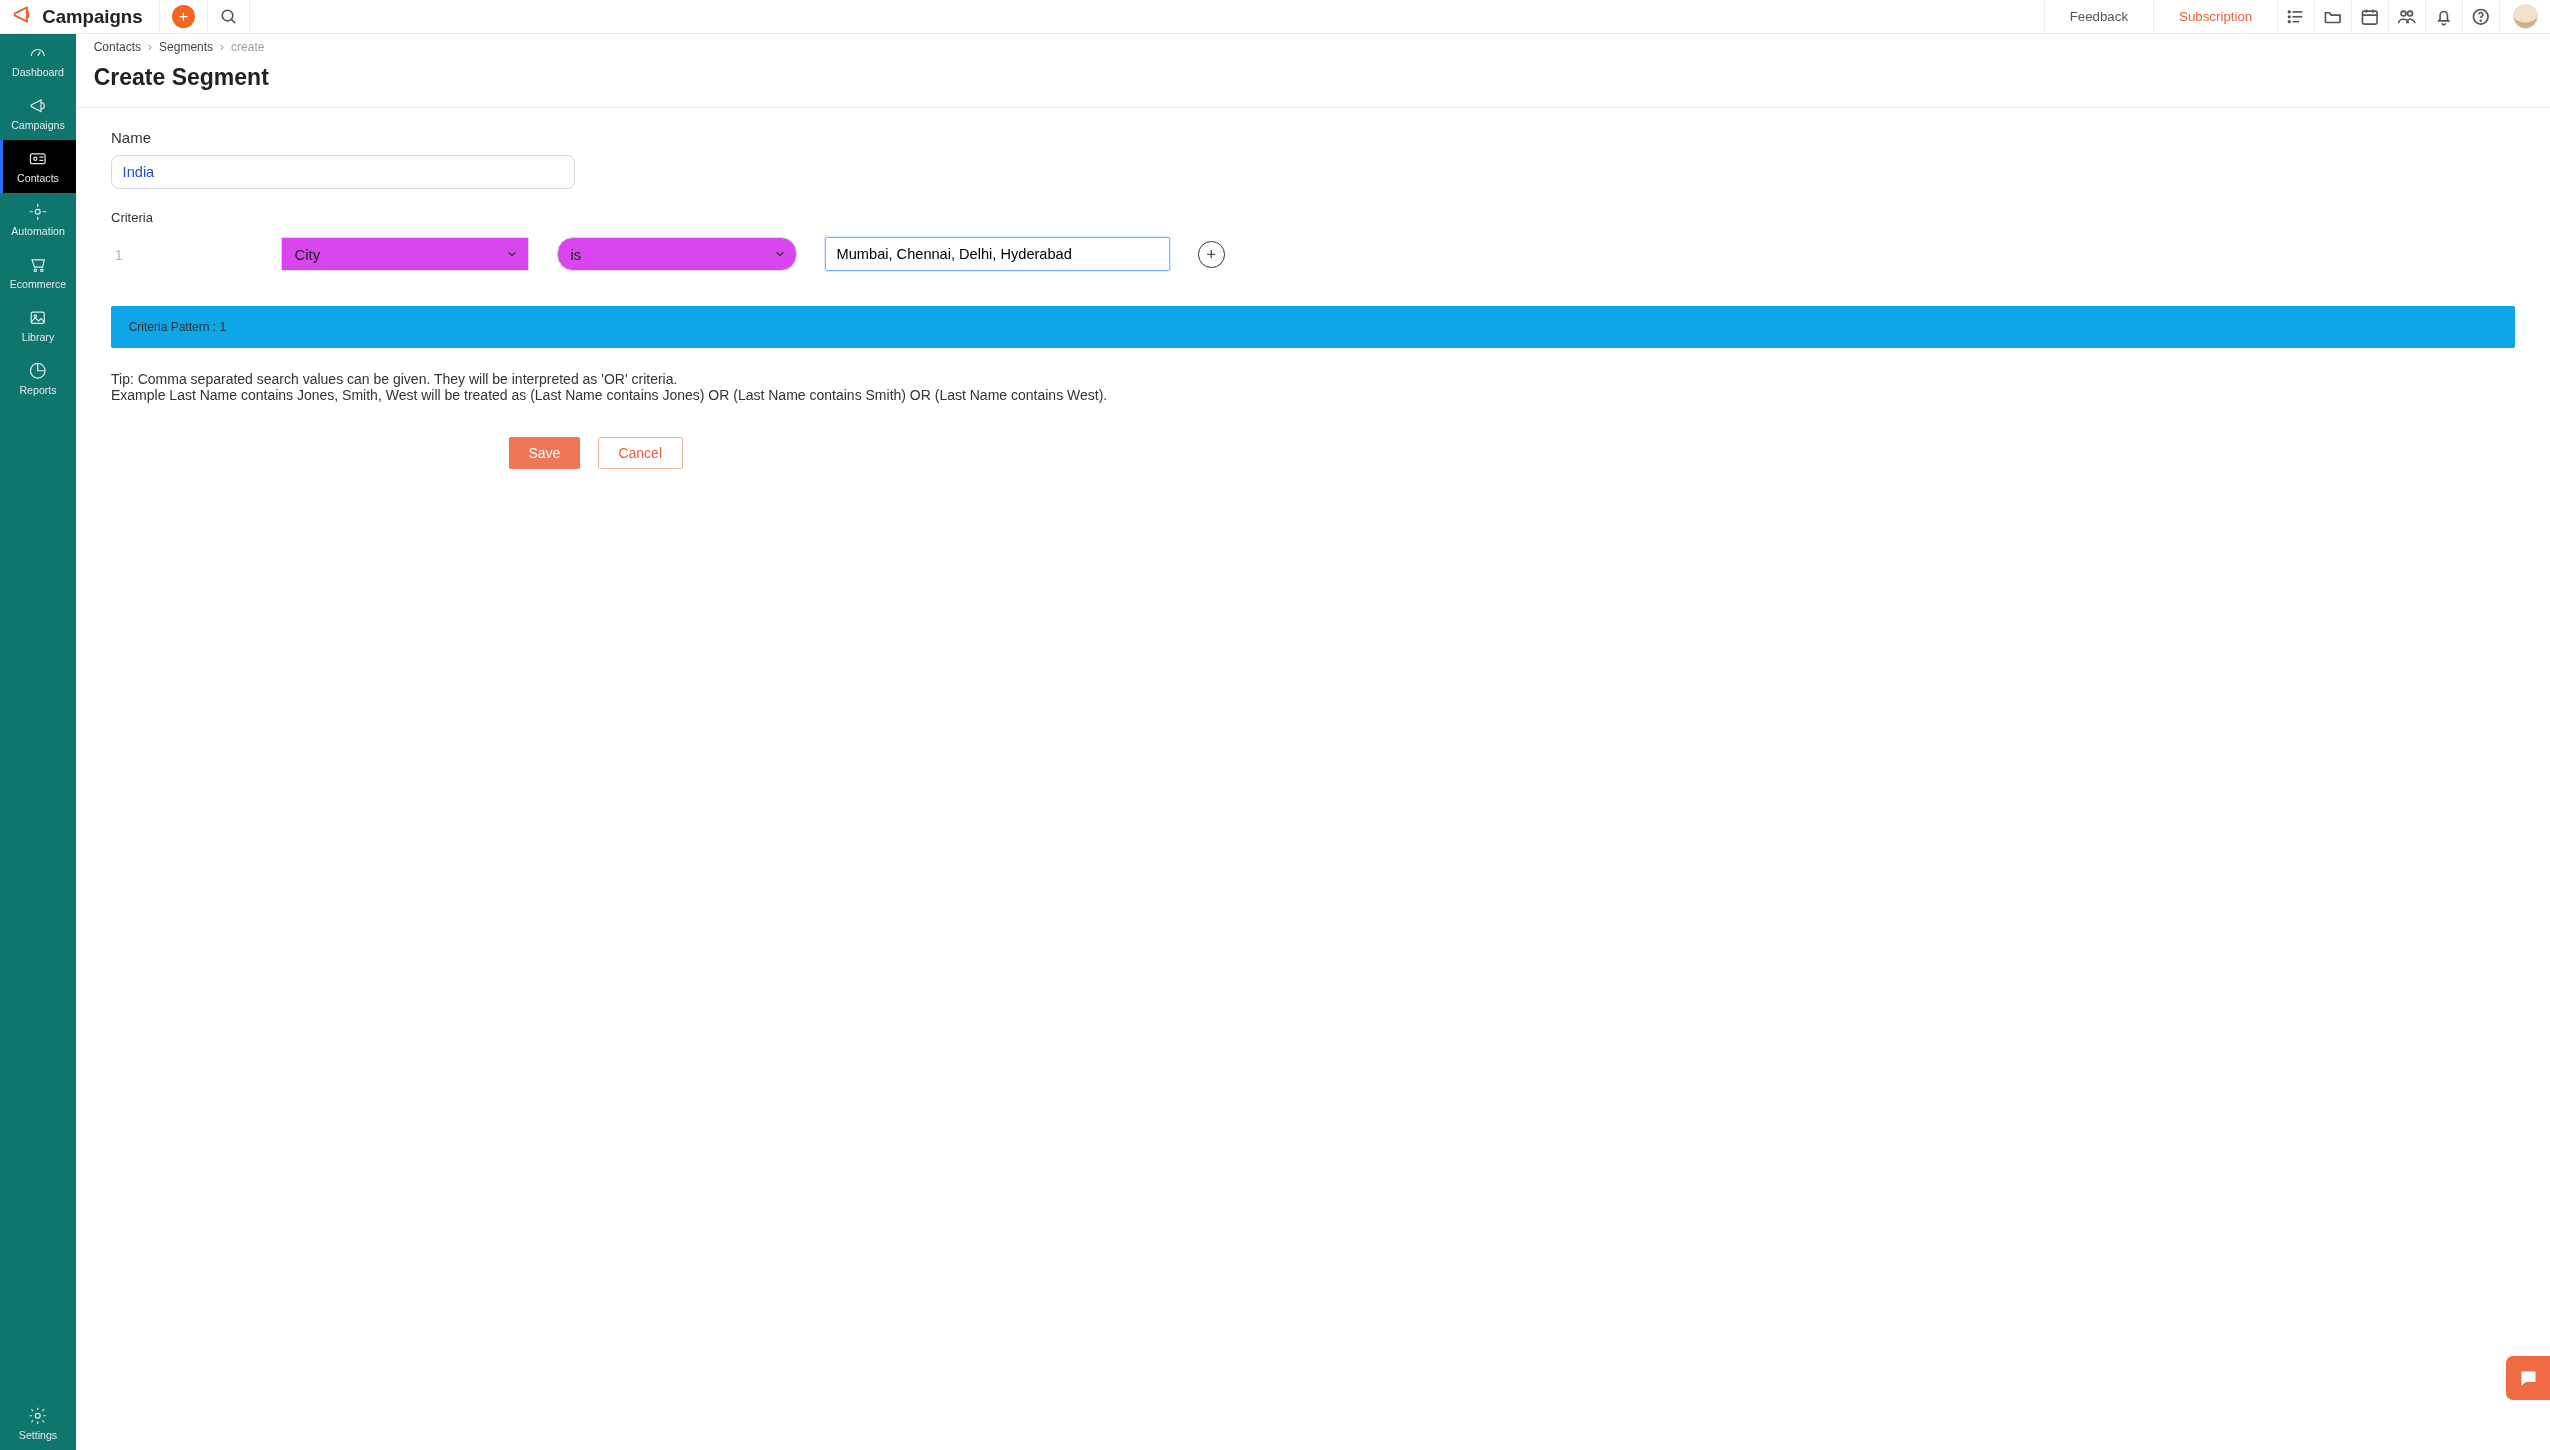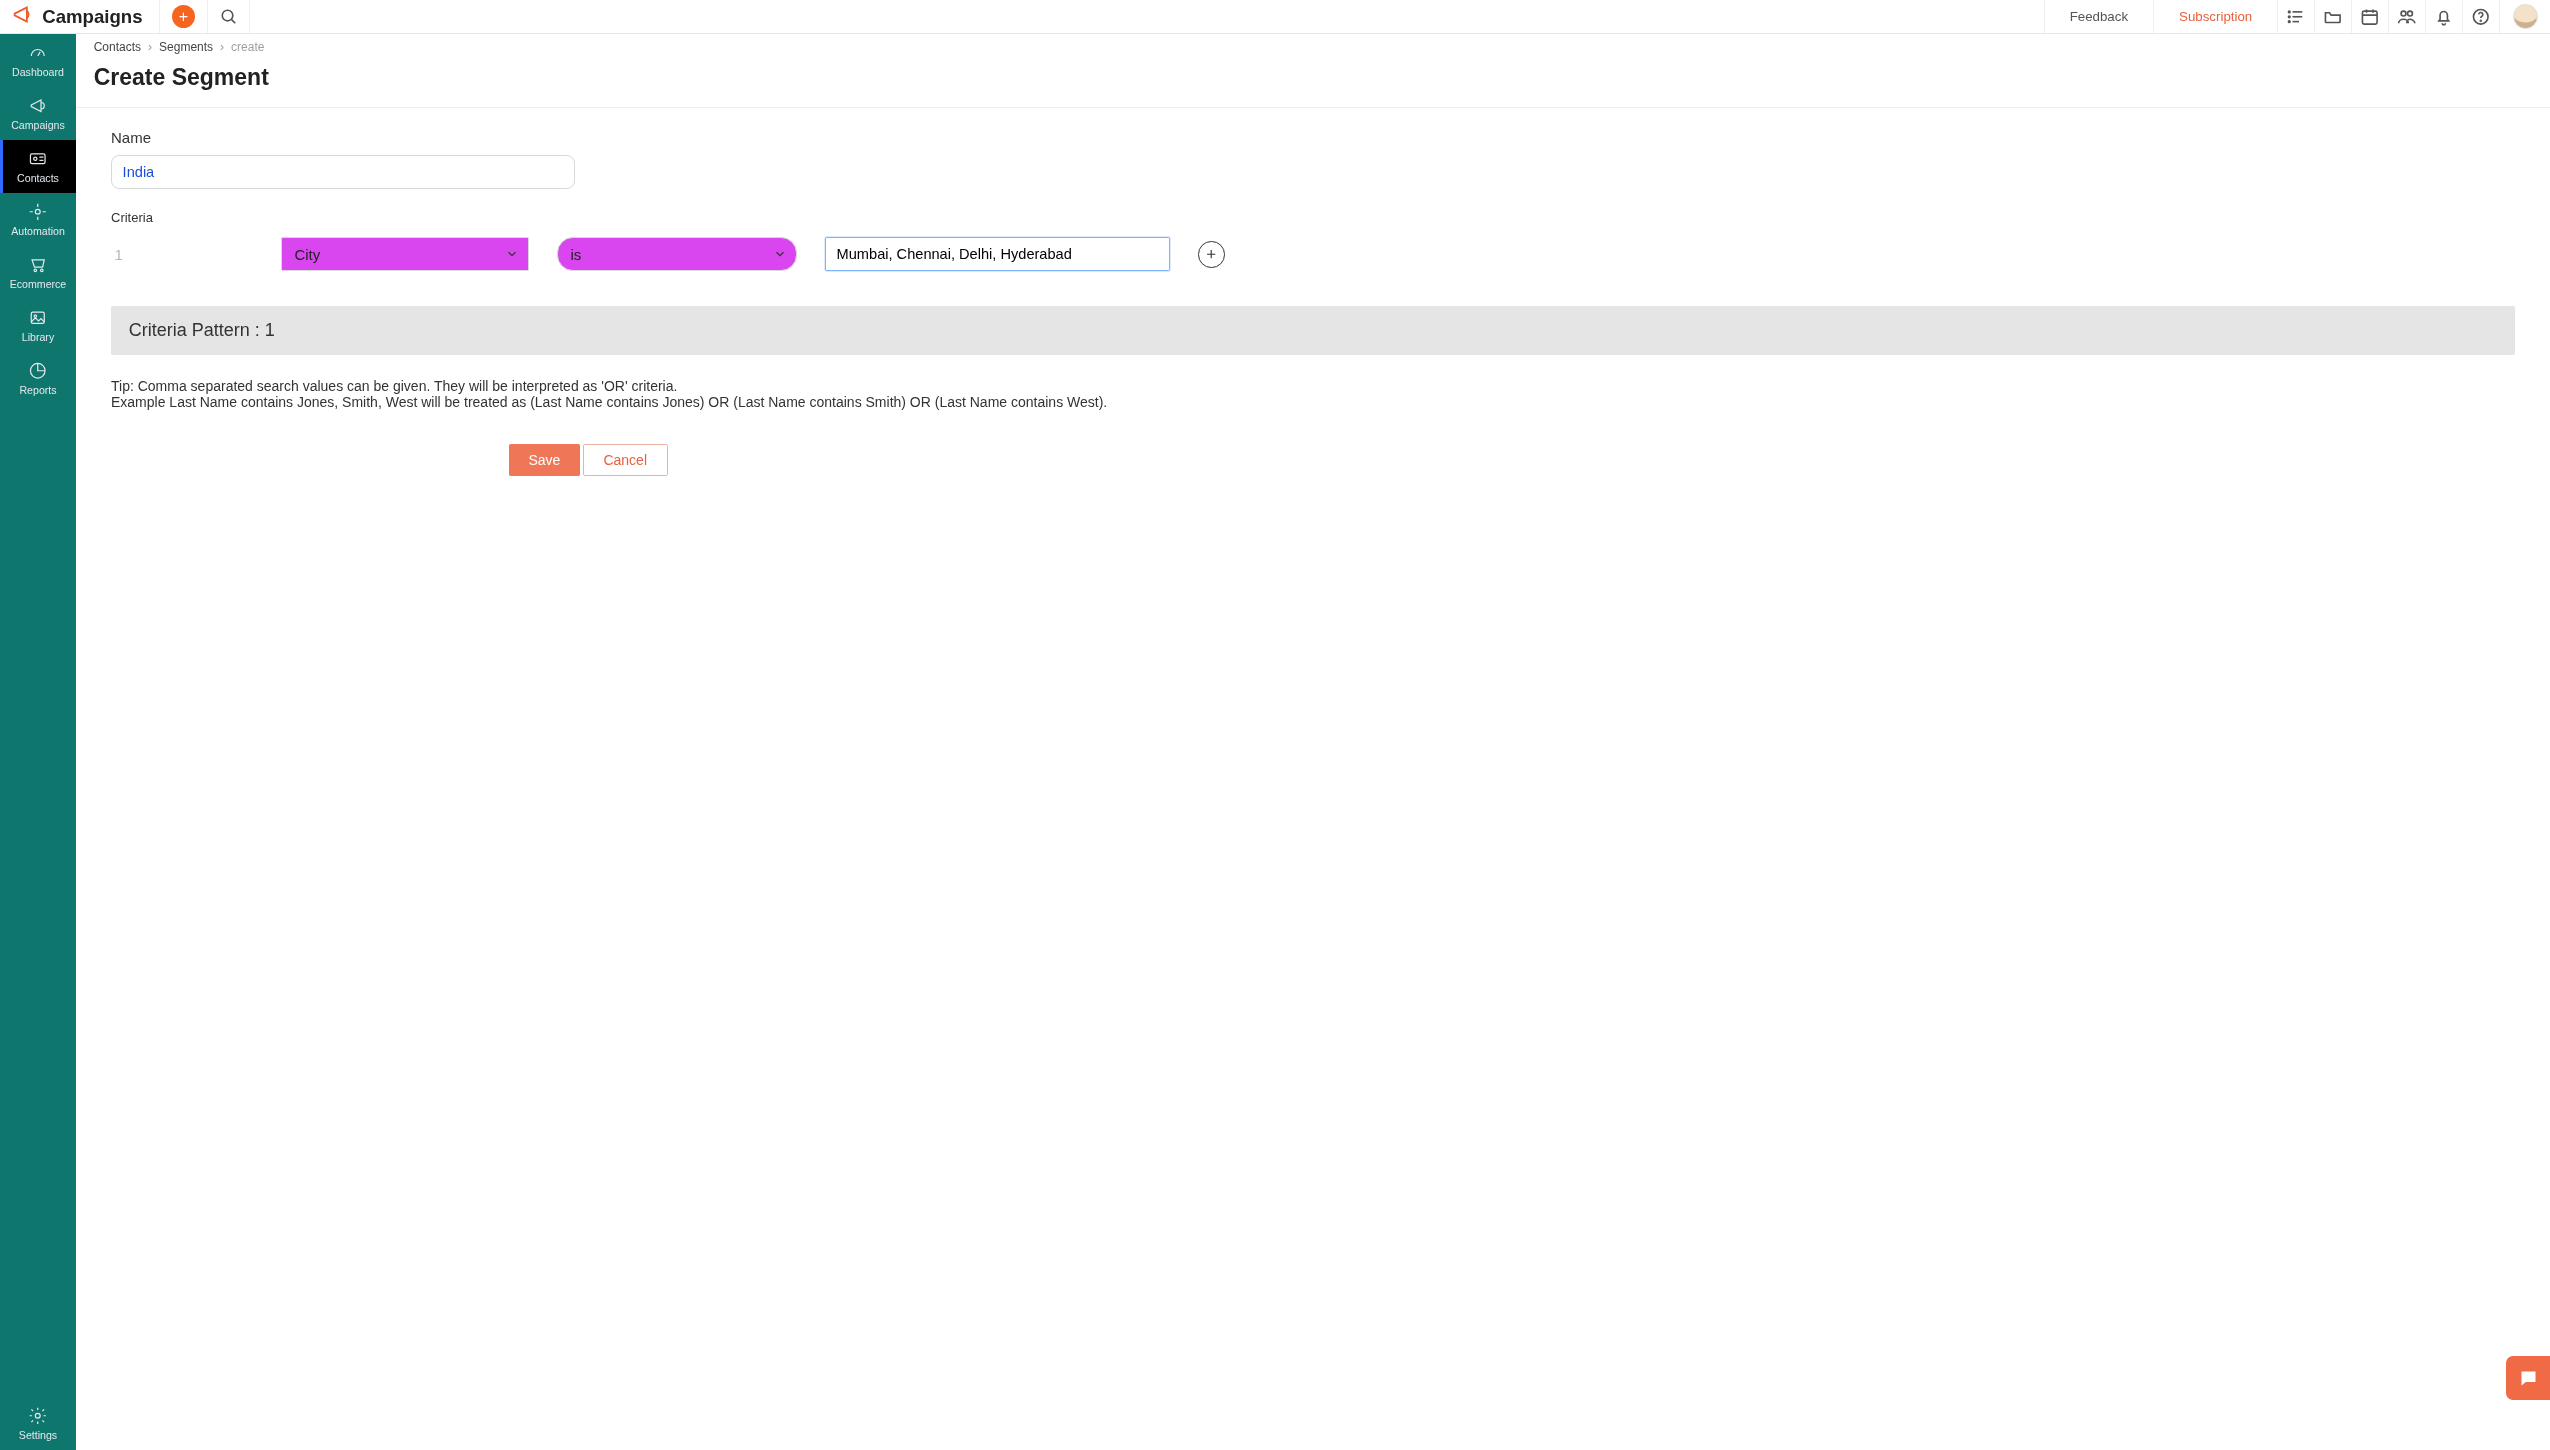--- a/index.html
+++ b/index.html
@@ -120,28 +120,28 @@
     border-radius:1.8px; padding:0 10.6px; font-size:14.6px; outline:none;
   }
   .addcrit {
     width:26.6px; height:26.6px; border:1.8px solid #333; border-radius:50%;
     display:flex; align-items:center; justify-content:center; cursor:pointer;
     margin-left: 0;
   }
   .addcrit svg { width:12.4px; height:12.4px; stroke:#333; stroke-width:2.2; }
 
   .pattern {
-    margin: 35px 0 0; background:#e5e5e5; border-radius:1.8px;
-    padding: 14px 17.7px; font-size:18px; color:#333;
+    margin: 35px 0 0; background:#0ea5e9; border-radius:1.8px;
+    padding: 14px 17.7px; font-size:12px; color:#333;
   }
   .tip { margin-top: 23px; color:#333; font-size:14px; }
   .example { color:#333; font-size:14px; }
 
   .actions {
-    display:flex; gap: 3px; align-items:center;
+    display:flex; gap: 18px; align-items:center;
     margin: 34px 0 0 398px;
   }
   .btn {
     height:32px; padding:0 19.5px; border-radius:1.8px;
     font-size:14px; cursor:pointer; display:flex; align-items:center;
   }
   .btn-primary { background:#ef7757; color:#fff; border:none; }
   .btn-ghost { background:#fff; color:#e8613c; border:0.9px solid #e8b3a0; }
 
   

